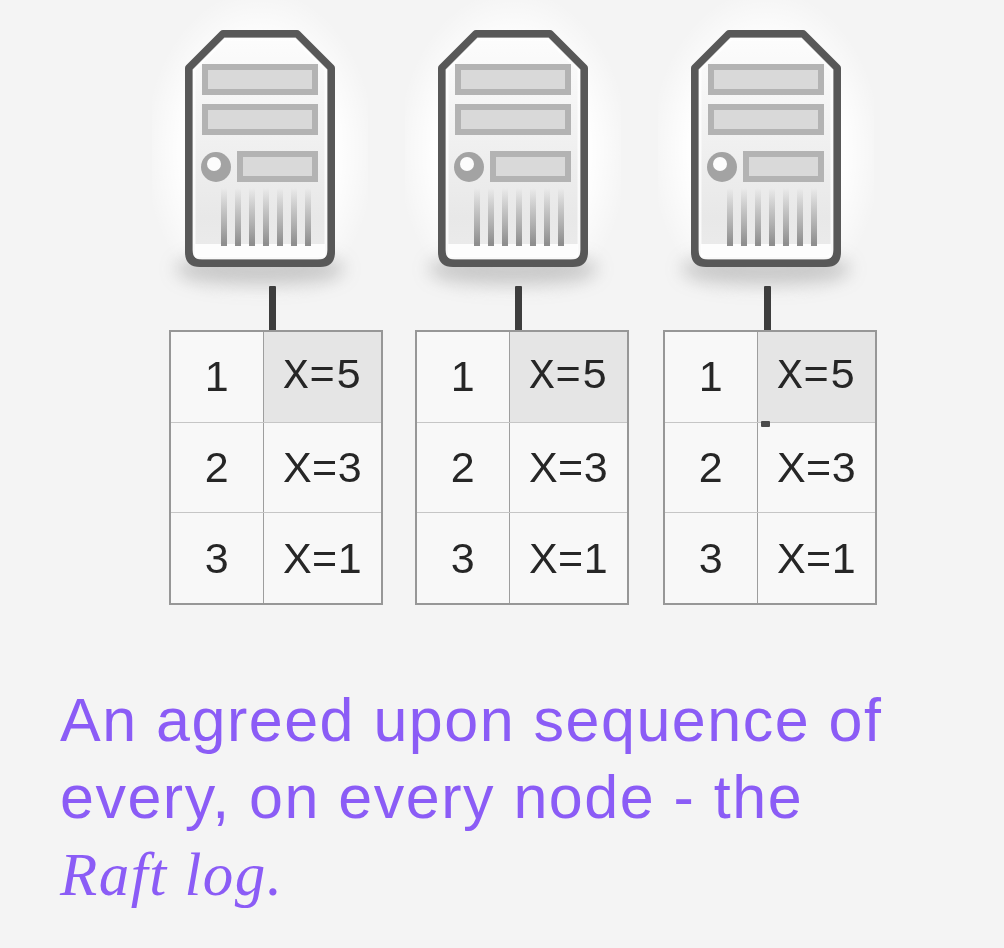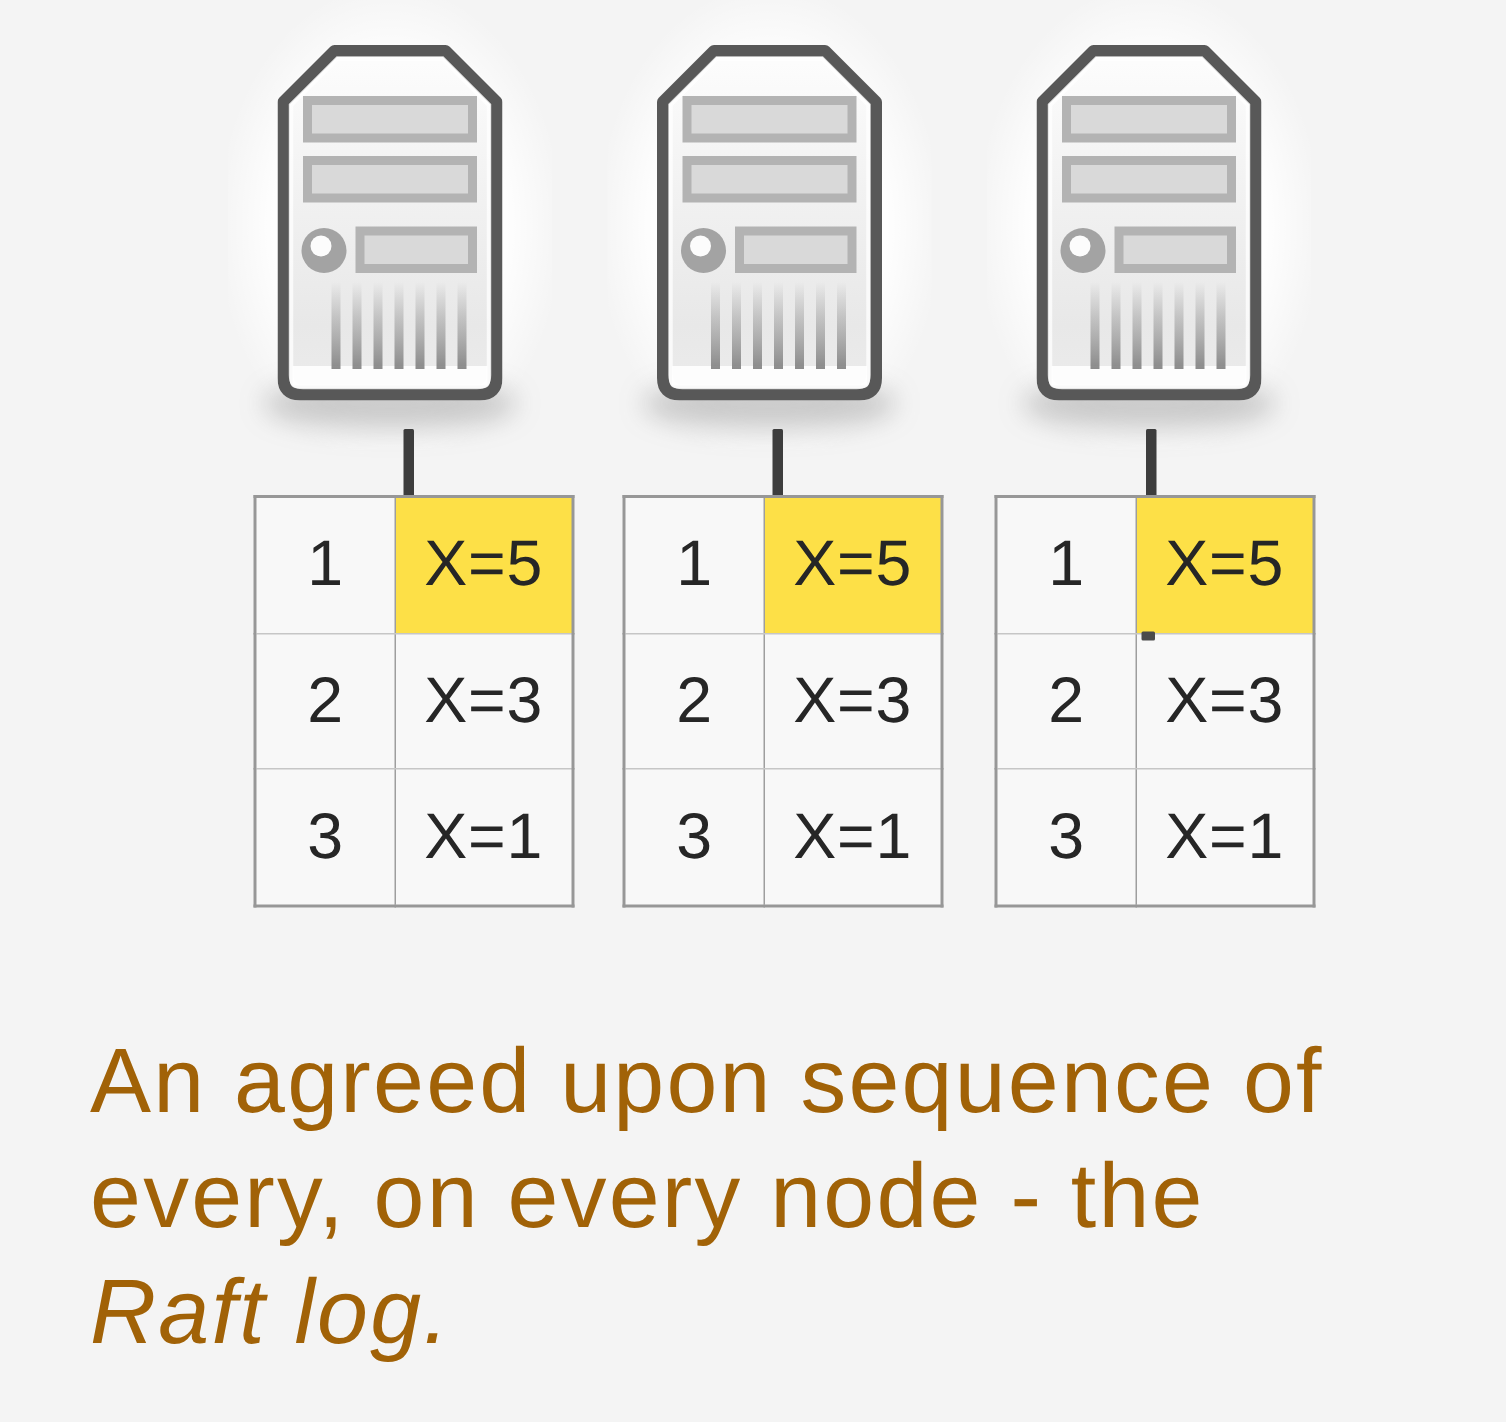--- a/index.html
+++ b/index.html
@@ -46,35 +46,35 @@
   }
   .log-table.t1 { left:169px; } .log-table.t2 { left:415px; } .log-table.t3 { left:663px; }
   .log-table td {
     border-left:1px solid #9e9e9e; border-right:1px solid #9e9e9e;
     border-top:1px solid #c6c6c6; border-bottom:1px solid #c6c6c6;
     text-align:center; vertical-align:middle;
     font-size:43px; color:#262626; background:#f8f8f8;
     padding:0; letter-spacing:0.5px;
   }
   .log-table td.col-index { width:92px; }
-  .log-table tr:first-child td.log-entry-cell { background:#fde047; }
+  .log-table tr:first-child td.log-entry-cell { background:#e5e5e5;font-family:Liberation Mono, monospace; }
 
   
   .stray-mark {
     position:absolute; left:761px; top:421px; width:9px; height:6px;
     background:#4b4b4b; border-radius:1px;
   }
 
   .caption {
     position:absolute; left:60px; top:682px; width:920px;
     font-size:61px; line-height:77px; font-weight:300;
-    color:#a16207; letter-spacing:1.5px;
+    color:#8b5cf6; letter-spacing:1.5px;
   }
   .caption .cap-line { display:block; }
-  .caption .cap-line em { font-style:italic; }
+  .caption .cap-line em { font-style:italic;font-family:Liberation Serif, serif; }
 </style>
 </head>
 <body>
 
 <svg width="0" height="0" style="position:absolute" aria-hidden="true">
   <defs>
     <linearGradient id="bodyGrad" x1="0" y1="0" x2="0" y2="1">
       <stop offset="0%" stop-color="#fdfdfd"></stop>
       <stop offset="40%" stop-color="#f2f2f2"></stop>
       <stop offset="80%" stop-color="#e8e8e8"></stop>

